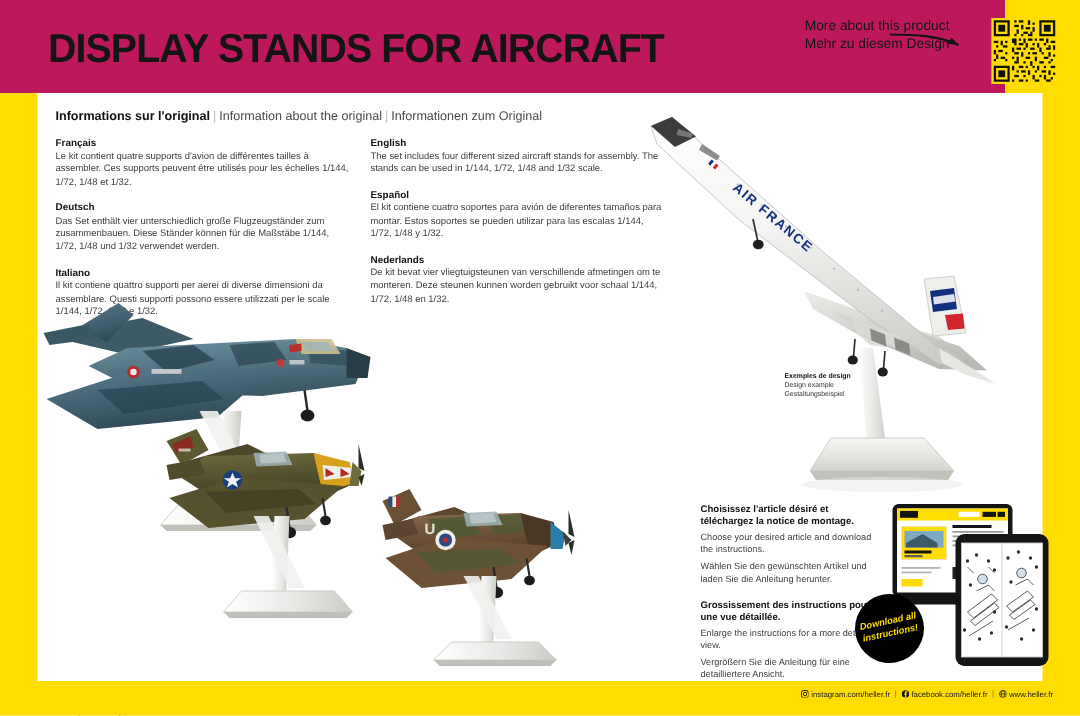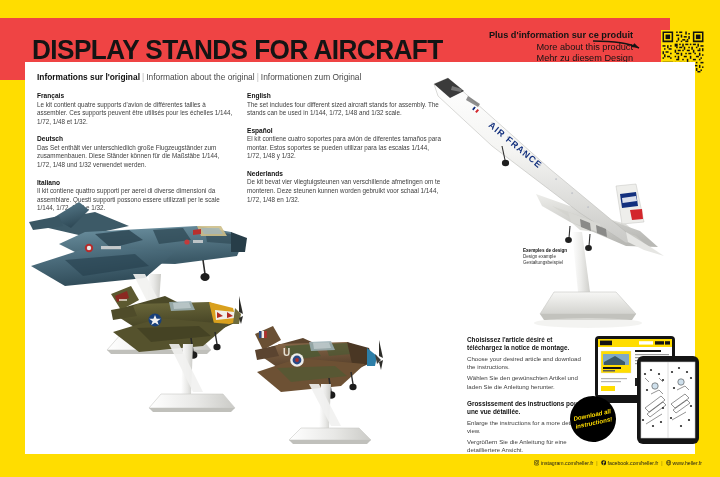--- a/index.html
+++ b/index.html
@@ -6,22 +6,21 @@
   html, body {
     width: 720px; height: 477px;
     overflow: hidden;
     font-family: "Liberation Sans", sans-serif;
   }
   body { background: #FFDD00; position: relative; }
 
   
   .header {
     position: absolute; left: 0; top: 0; width: 670px; height: 62px;
-    background: #ef4444;
-    margin-top: 18px;
+    background: #be185d;
   }
   .title {
     position: absolute; left: 32px; top: 17px;
     font-size: 27px; font-weight: bold; letter-spacing: -0.6px;
     color: #141414; font-stretch: condensed;
     transform: scaleX(0.97); transform-origin: left center;
     white-space: nowrap;
   }
   .qr-block { position: absolute; left: 455px; top: 12px; width: 250px; height: 42px; }
   .qr-text { position: absolute; right: 72px; top: 0; text-align: right; line-height: 11.5px; }
@@ -88,21 +87,20 @@
   .social .ic { display: inline-block; width: 5.4px; height: 5.4px; vertical-align: -0.5px; margin-right: 1.5px; }
 </style>
 </head>
 <body>
 
 <div class="header">
   <div class="title">DISPLAY STANDS FOR AIRCRAFT</div>
 
   <div class="qr-block">
     <div class="qr-text">
-      <div class="l1">Plus d'information sur ce produit</div>
       <div class="l2">More about this product</div>
       <div class="l3">Mehr zu diesem Design</div>
     </div>
     <svg class="qr-arrow" viewBox="0 0 54 14">
       <path d="M0 3 C 18 3, 34 4, 46 10" stroke="#141414" stroke-width="1.4" fill="none"></path>
       <path d="M46 10 L 38 9 L 41.5 5.2 Z" fill="#141414"></path>
     </svg>
     <svg class="qr-code" viewBox="0 0 29 29">
       <rect width="29" height="29" fill="#FFDD00"></rect>
       <g fill="#111">

